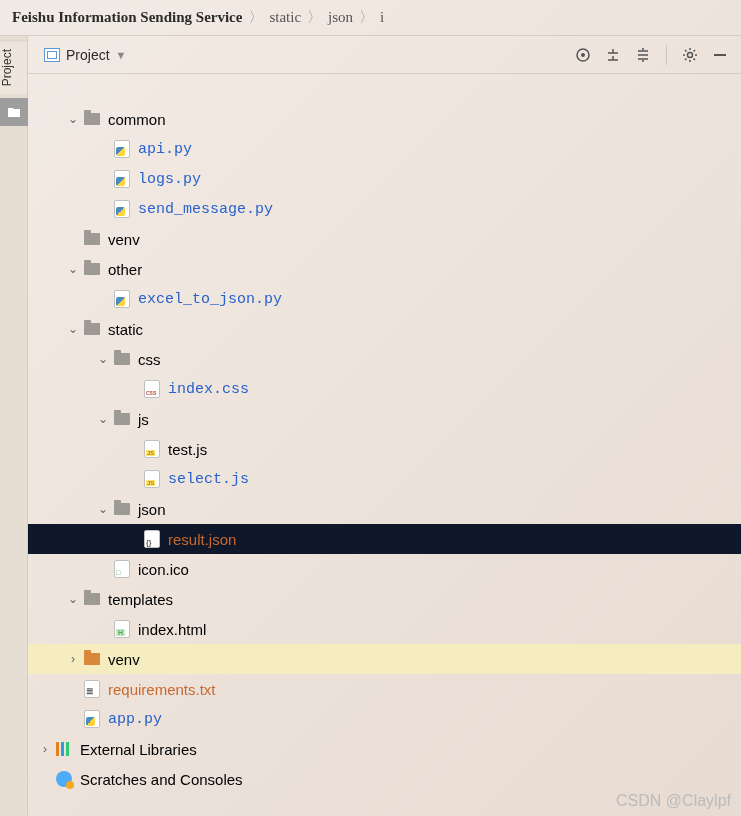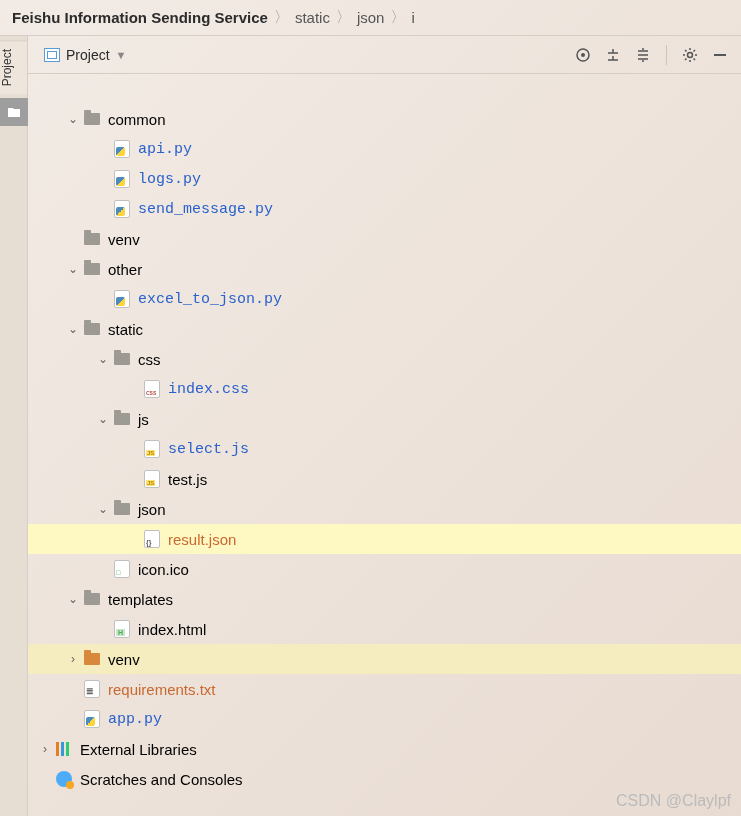--- a/index.html
+++ b/index.html
@@ -13,20 +13,21 @@
       color: #2b2b2b;
       position: relative;
     }
     .breadcrumb {
       height: 36px;
       display: flex;
       align-items: center;
       padding: 0 12px;
       border-bottom: 1px solid #d6cec5;
       font-size: 15px;
+      font-family: Liberation Serif, serif;
     }
     .breadcrumb-item { font-weight: 600; }
     .breadcrumb-item.light { font-weight: 400; color: #555; }
     .breadcrumb-sep { color: #999; margin: 0 6px; font-size: 15px; }
     .main-row { display: flex; height: calc(100% - 36px); }
     .sidebar-tab {
       width: 28px;
       background: #e6ddd3;
       border-right: 1px solid #d6cec5;
       display: flex;
@@ -95,21 +96,21 @@
     .divider { width: 1px; height: 20px; background: #ccc3ba; margin: 0 4px; }
     .tree { flex: 1; overflow: auto; padding-top: 30px; }
     .row {
       display: flex;
       align-items: center;
       height: 30px;
       padding-left: 8px;
       cursor: pointer;
       white-space: nowrap;
     }
-    .row.selected { background: #fef9c3; }
+    .row.selected { background: #0f172a; }
     .row.venv { background: #f5edc0; }
     .indent { display: inline-block; }
     .arrow {
       width: 18px;
       display: inline-flex;
       justify-content: center;
       color: #666;
       font-size: 12px;
     }
     .icon {
@@ -341,28 +342,28 @@
         <span class="icon">
             <span class="folder-icon"></span>
           </span>
         <span class="label-dark">js</span>
       </div>
       <div class="row">
         <span class="indent" style="width:106px"></span>
         <span class="icon">
             <span class="file-icon js-badge"></span>
           </span>
+        <span class="label-dark">test.js</span>
+      </div>
+      <div class="row">
+        <span class="indent" style="width:106px"></span>
+        <span class="icon">
+            <span class="file-icon js-badge"></span>
+          </span>
         <span class="label-blue">select.js</span>
-      </div>
-      <div class="row">
-        <span class="indent" style="width:106px"></span>
-        <span class="icon">
-            <span class="file-icon js-badge"></span>
-          </span>
-        <span class="label-dark">test.js</span>
       </div>
       <div class="row">
         <span class="indent" style="width:58px"></span>
           <span class="arrow">⌄</span>
         <span class="icon">
             <span class="folder-icon"></span>
           </span>
         <span class="label-dark">json</span>
       </div>
       <div class="row selected">

